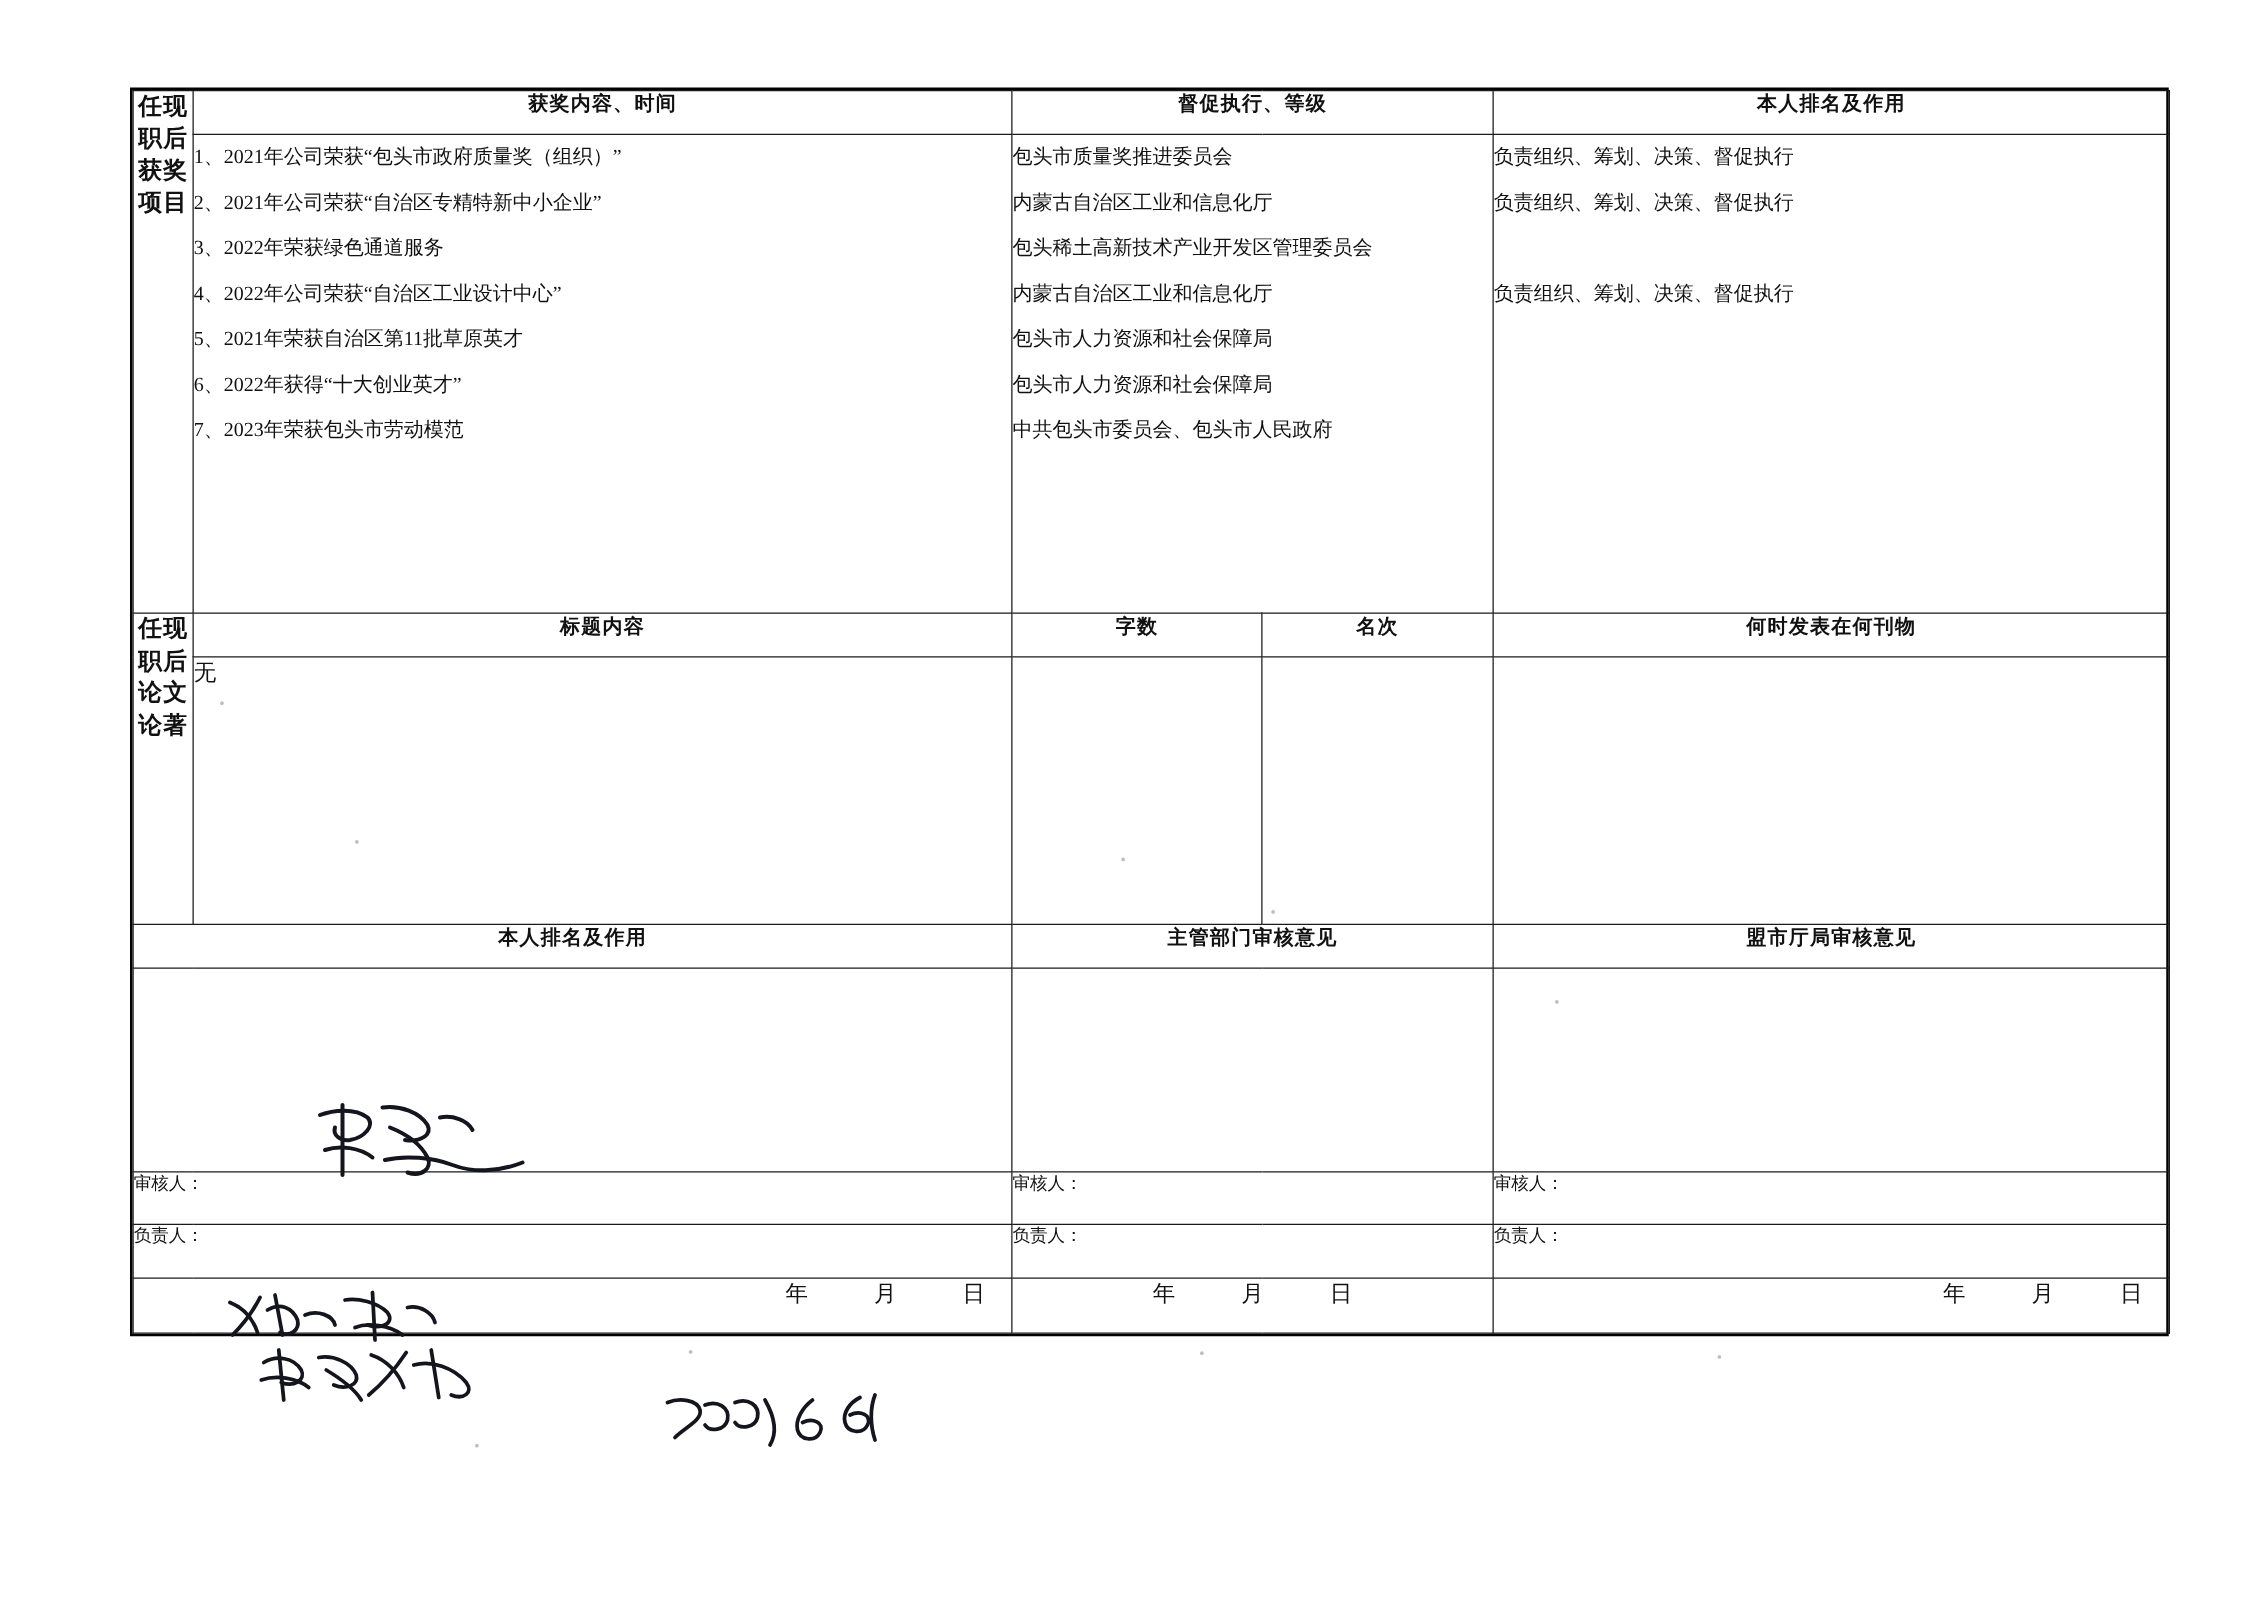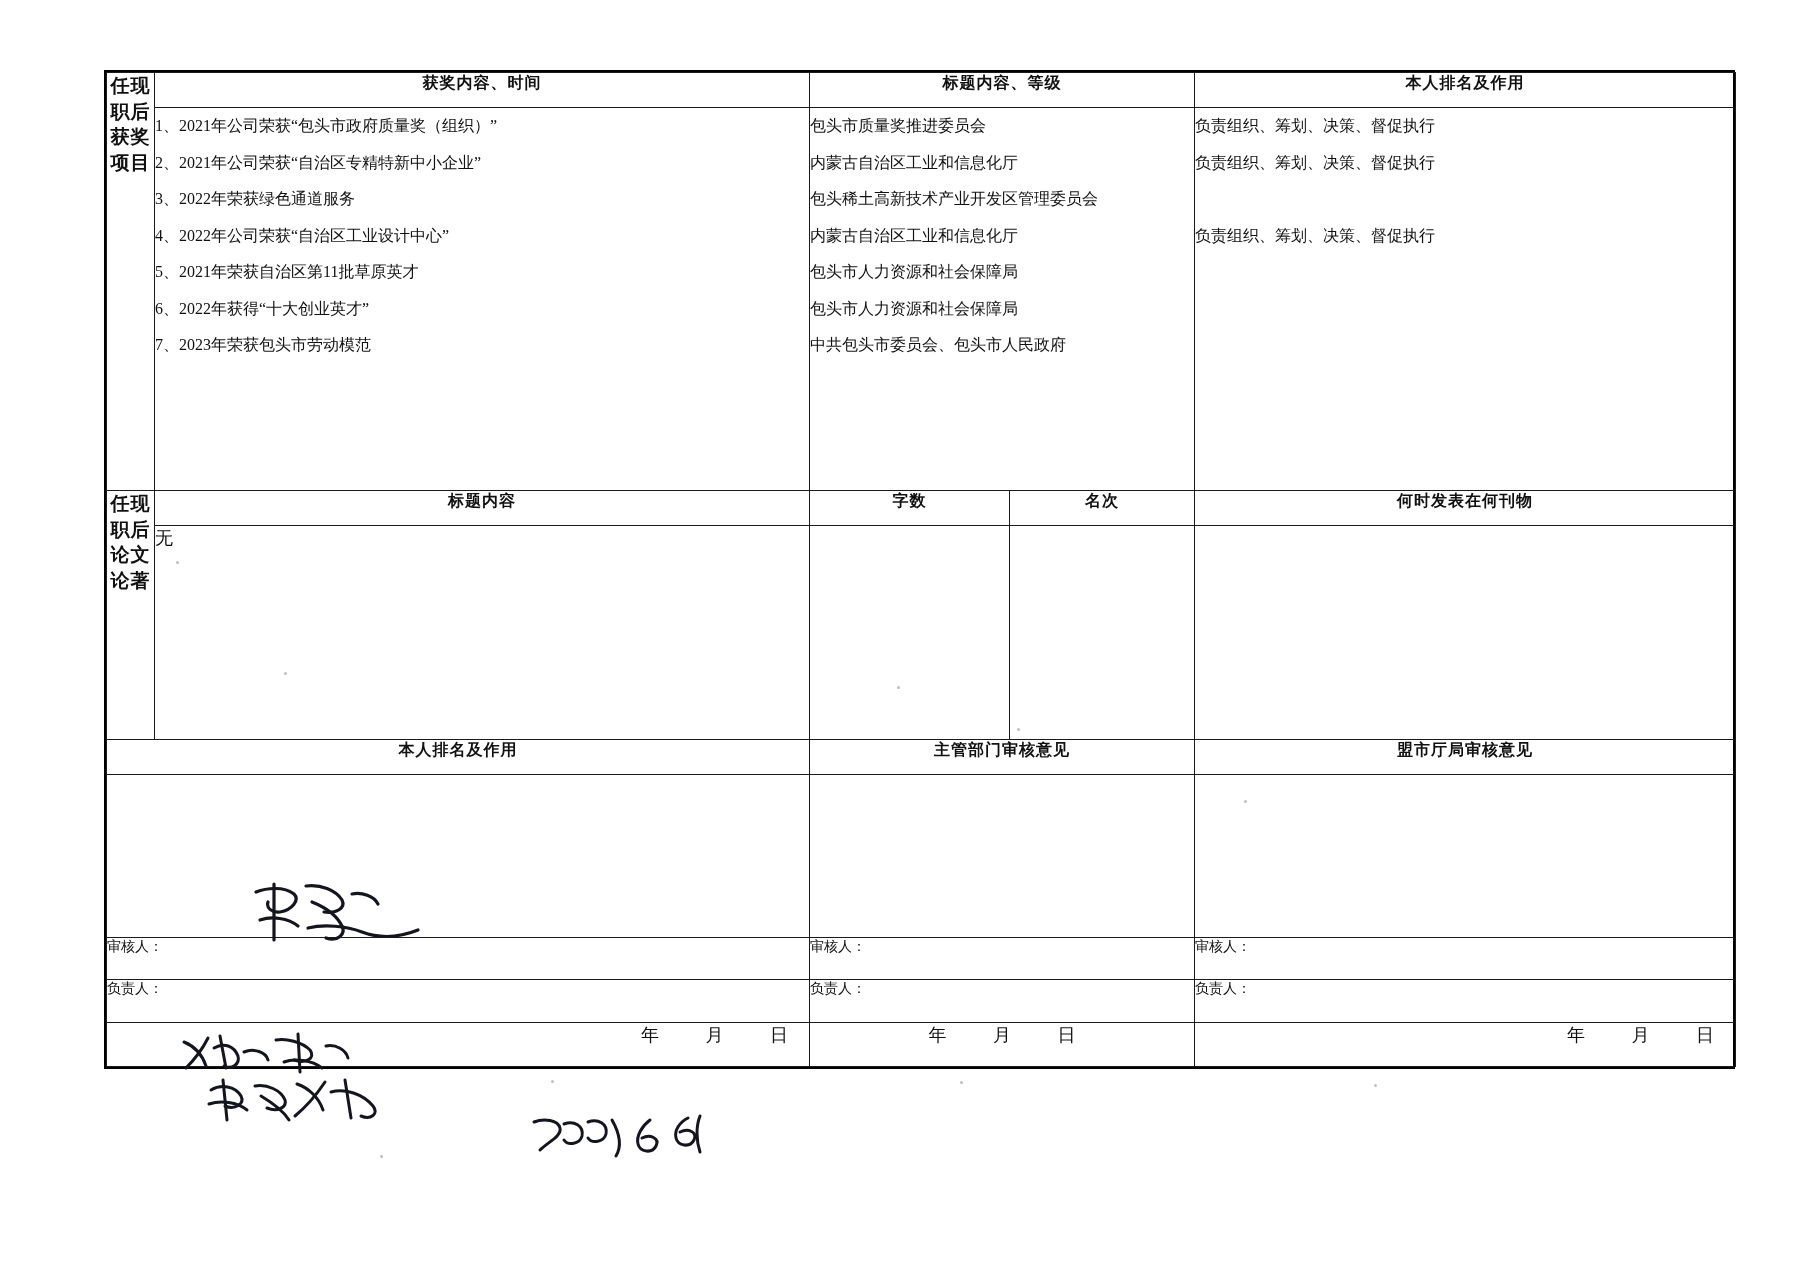--- a/index.html
+++ b/index.html
@@ -84,20 +84,21 @@
     height: 30px;
     position: relative;
     white-space: nowrap;
   }
   .datecell {
     font-size: 18px;
     padding: 6px 10px;
     height: 32px;
     text-align: right;
     position: relative;
+    font-family: Liberation Mono, monospace;
   }
   .datecell .dlabels {
     display: inline-block;
   }
   .datecell .dlabels span {
     display: inline-block;
     width: 60px;
     text-align: center;
   }
   
@@ -165,21 +166,21 @@
 
       <tbody>
           <tr>
         <td rowspan="2" class="sidelabel">
           <span>任现</span>
           <span>职后</span>
           <span>获奖</span>
           <span>项目</span>
         </td>
         <td class="hdr">获奖内容、时间</td>
-        <td class="hdr" colspan="2">标题内容、等级</td>
+        <td class="hdr" colspan="2">督促执行、等级</td>
         <td class="hdr">本人排名及作用</td>
       </tr>
 
       <tr style="height:380px;">
         <td class="cellpad awards-col1">
           <div class="row-line">1、2021年公司荣获“包头市政府质量奖（组织）”</div>
           <div class="row-line">2、2021年公司荣获“自治区专精特新中小企业”</div>
           <div class="row-line">3、2022年荣获绿色通道服务</div>
           <div class="row-line">4、2022年公司荣获“自治区工业设计中心”</div>
           <div class="row-line">5、2021年荣获自治区第11批草原英才</div>

